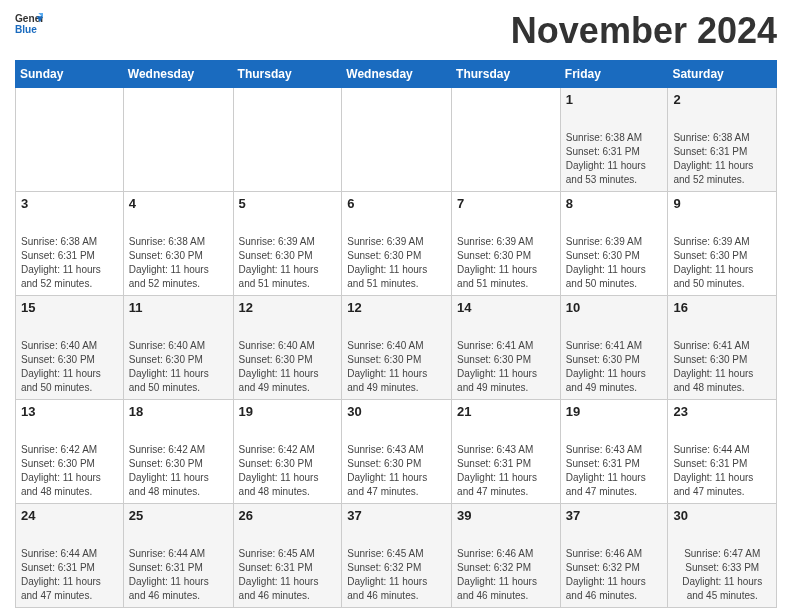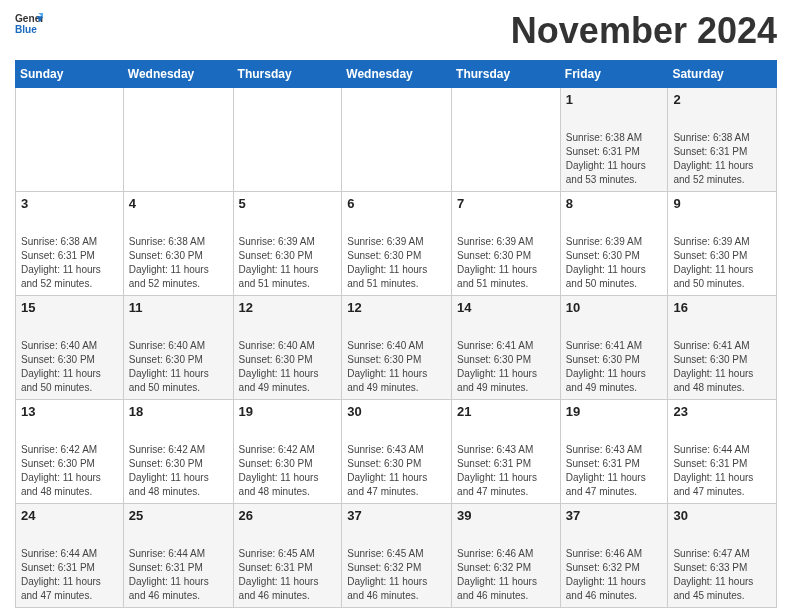--- a/index.html
+++ b/index.html
@@ -300,19 +300,19 @@
 Daylight: 11 hours and 46 minutes.</div>
         </td>
         <td>
           <div class="day-num">37</div>
           <div class="day-info" style="white-space: pre-line;">Sunrise: 6:46 AM
 Sunset: 6:32 PM
 Daylight: 11 hours and 46 minutes.</div>
         </td>
         <td>
           <div class="day-num">30</div>
-          <div class="day-info" style="white-space: pre-line;">Sunrise: 6:47 AM
+          <div class="day-info" style="white-space: pre-line; text-align: center;">Sunrise: 6:47 AM
 Sunset: 6:33 PM
 Daylight: 11 hours and 45 minutes.</div>
         </td>
       </tr>
     </tbody>
 </table>
 
 </body></html>

